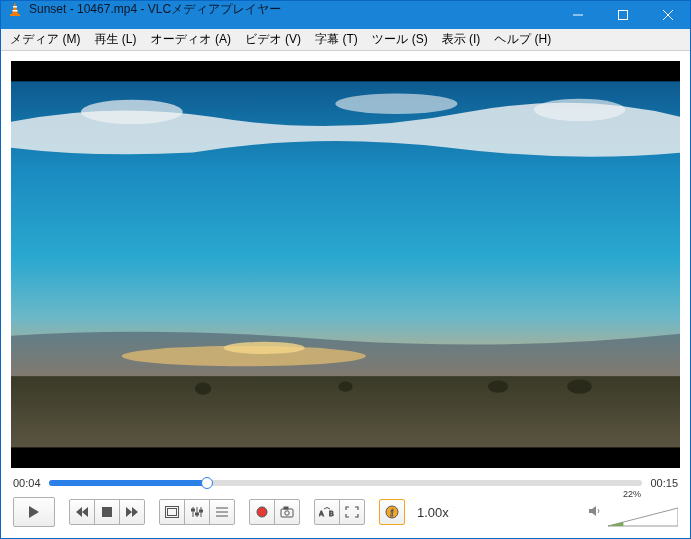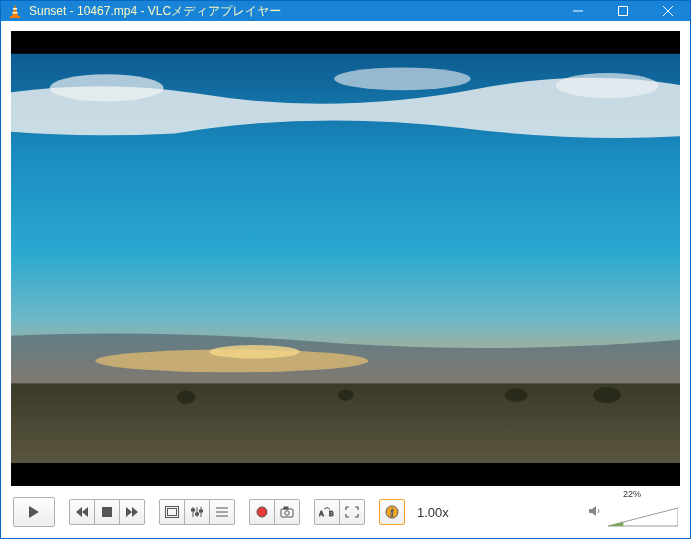--- a/index.html
+++ b/index.html
@@ -1,18 +1,18 @@
 <!DOCTYPE html>
 <html><head>
 <meta charset="utf-8">
 <style>
   * { box-sizing: border-box; margin: 0; padding: 0; }
   body { font-family: "Segoe UI", "Meiryo UI", sans-serif; font-size: 12px; background: #fff; }
   .window { width: 691px; height: 539px; border: 1px solid #0a66c4; display: flex; flex-direction: column; background: #fff; }
-  .titlebar { height: 20px; background: #1883d7; display: flex; align-items: center; color: #fef9c3; font-size: 12px; }
+  .titlebar { height: 28px; background: #1883d7; display: flex; color: #0f172a; font-size: 12px; }
   .titlebar .icon { width: 16px; height: 16px; margin: 0 6px; }
   .titlebar .title { flex: 1; white-space: nowrap; overflow: hidden; }
   .winbtns { display: flex; height: 100%; }
   .winbtn { width: 45px; display: flex; align-items: center; justify-content: center; color: #fff; }
   .winbtn svg { stroke: #fff; }
   .menubar { height: 22px; background: #f0f0f0; border-bottom: 1px solid #d0d0d0; display: flex; align-items: center; padding: 0 2px; font-size: 12px; }
   .menuitem { padding: 2px 7px; color: #000; cursor: default; }
   .video { flex: 1; background: #000; margin: 10px 10px 6px 10px; display: flex; align-items: center; justify-content: center; position: relative; overflow: hidden; }
   .video svg { width: 100%; height: 100%; }
   .seekbar-row { display: flex; align-items: center; padding: 2px 12px; font-size: 11px; color: #333; }
@@ -62,20 +62,30 @@
         </div>
       <div class="winbtn">
           <svg width="10" height="10">
             <line x1="0" y1="0" x2="10" y2="10" stroke-width="1"></line>
             <line x1="10" y1="0" x2="0" y2="10" stroke-width="1"></line>
           </svg>
         </div>
     </div>
   </div>
 
+  <div class="menubar">
+    <div class="menuitem">メディア (M)</div>
+    <div class="menuitem">再生 (L)</div>
+    <div class="menuitem">オーディオ (A)</div>
+    <div class="menuitem">ビデオ (V)</div>
+    <div class="menuitem">字幕 (T)</div>
+    <div class="menuitem">ツール (S)</div>
+    <div class="menuitem">表示 (I)</div>
+    <div class="menuitem">ヘルプ (H)</div>
+  </div>
 
   <div class="video">
     <svg viewBox="0 0 660 400" preserveAspectRatio="xMidYMid slice">
       <defs>
         <linearGradient id="sky" x1="0" y1="0" x2="0" y2="1">
           <stop offset="0%" stop-color="#0d5a8f"></stop>
           <stop offset="30%" stop-color="#1a8bc0"></stop>
           <stop offset="60%" stop-color="#2aa8d0"></stop>
           <stop offset="80%" stop-color="#6bb8c8"></stop>
           <stop offset="100%" stop-color="#d4a877"></stop>
@@ -96,20 +106,29 @@
       <ellipse cx="250" cy="282" rx="40" ry="6" fill="#f5d688" opacity="0.8"></ellipse>
       <rect x="0" y="310" width="660" height="70" fill="url(#ground)"></rect>
       <ellipse cx="190" cy="322" rx="8" ry="6" fill="#2a2a1a"></ellipse>
       <ellipse cx="330" cy="320" rx="7" ry="5" fill="#2a2a1a"></ellipse>
       <ellipse cx="480" cy="320" rx="10" ry="6" fill="#2a2a1a"></ellipse>
       <ellipse cx="560" cy="320" rx="12" ry="7" fill="#2a2a1a"></ellipse>
       <rect x="0" y="380" width="660" height="20" fill="#000"></rect>
     </svg>
   </div>
 
+  <div class="seekbar-row">
+    <span>00:04</span>
+    <div class="seekbar">
+      <div class="seek-track"></div>
+      <div class="seek-fill" id="seekfill" style="width: 26.7%;"></div>
+      <div class="seek-thumb" id="seekthumb" style="left: 26.7%;"></div>
+    </div>
+    <span>00:15</span>
+  </div>
 
   <div class="controls">
     <div class="ctrlbtn big">
       <svg width="14" height="14" viewBox="0 0 14 14">
           <path d="M2 1 L12 7 L2 13 Z" fill="#555" stroke="none"></path>
         </svg>
     </div>
     <div style="width:6px"></div>
     <div class="grp">
       <div class="ctrlbtn">

